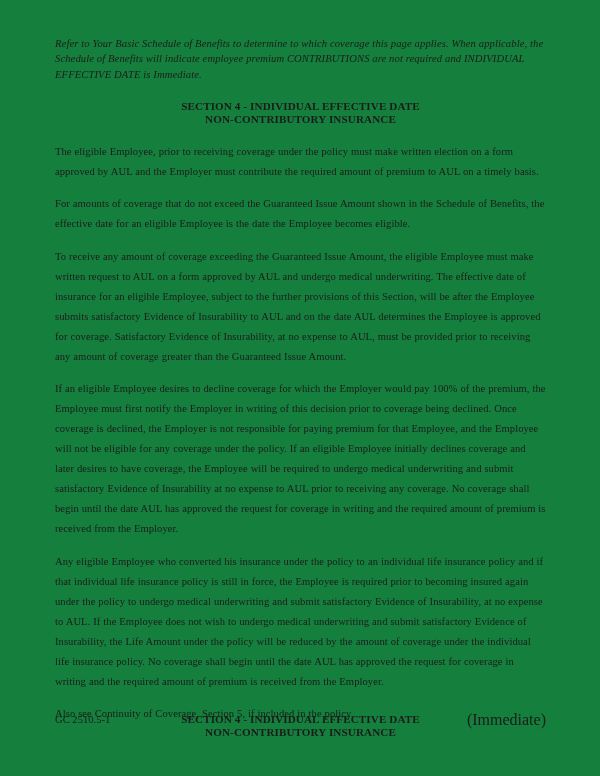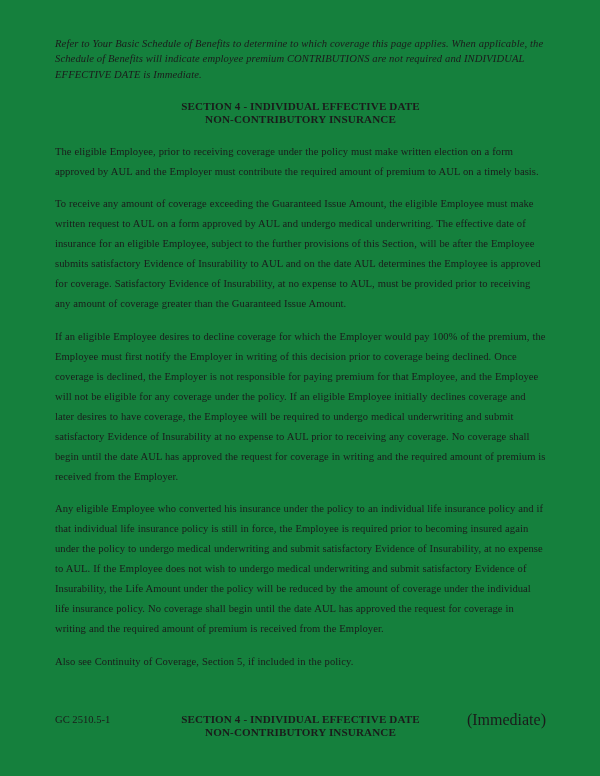--- a/index.html
+++ b/index.html
@@ -106,20 +106,21 @@
 
     <p class="intro">Refer to Your Basic Schedule of Benefits to determine to which coverage this page applies. When applicable, the Schedule of Benefits will indicate employee premium CONTRIBUTIONS are not required and INDIVIDUAL EFFECTIVE DATE is Immediate.</p>
 
     <div class="section-heading">
       <span>SECTION 4 - INDIVIDUAL EFFECTIVE DATE</span>
       <span class="line2">NON-CONTRIBUTORY INSURANCE</span>
     </div>
 
     <p class="body-par">The eligible Employee, prior to receiving coverage under the policy must make written election on a form approved by AUL and the Employer must contribute the required amount of premium to AUL on a timely basis.</p>
 
+    <p class="body-par">For amounts of coverage that do not exceed the Guaranteed Issue Amount shown in the Schedule of Benefits, the effective date for an eligible Employee is the date the Employee becomes eligible.</p>
 
     <p class="body-par">To receive any amount of coverage exceeding the Guaranteed Issue Amount, the eligible Employee must make written request to AUL on a form approved by AUL and undergo medical underwriting. The effective date of insurance for an eligible Employee, subject to the further provisions of this Section, will be after the Employee submits satisfactory Evidence of Insurability to AUL and on the date AUL determines the Employee is approved for coverage. Satisfactory Evidence of Insurability, at no expense to AUL, must be provided prior to receiving any amount of coverage greater than the Guaranteed Issue Amount.</p>
 
     <p class="body-par">If an eligible Employee desires to decline coverage for which the Employer would pay 100% of the premium, the Employee must first notify the Employer in writing of this decision prior to coverage being declined. Once coverage is declined, the Employer is not responsible for paying premium for that Employee, and the Employee will not be eligible for any coverage under the policy. If an eligible Employee initially declines coverage and later desires to have coverage, the Employee will be required to undergo medical underwriting and submit satisfactory Evidence of Insurability at no expense to AUL prior to receiving any coverage. No coverage shall begin until the date AUL has approved the request for coverage in writing and the required amount of premium is received from the Employer.</p>
 
     <p class="body-par">Any eligible Employee who converted his insurance under the policy to an individual life insurance policy and if that individual life insurance policy is still in force, the Employee is required prior to becoming insured again under the policy to undergo medical underwriting and submit satisfactory Evidence of Insurability, at no expense to AUL. If the Employee does not wish to undergo medical underwriting and submit satisfactory Evidence of Insurability, the Life Amount under the policy will be reduced by the amount of coverage under the individual life insurance policy. No coverage shall begin until the date AUL has approved the request for coverage in writing and the required amount of premium is received from the Employer.</p>
 
 
 
     <p class="body-par">Also see Continuity of Coverage, Section 5, if included in the policy.</p>

